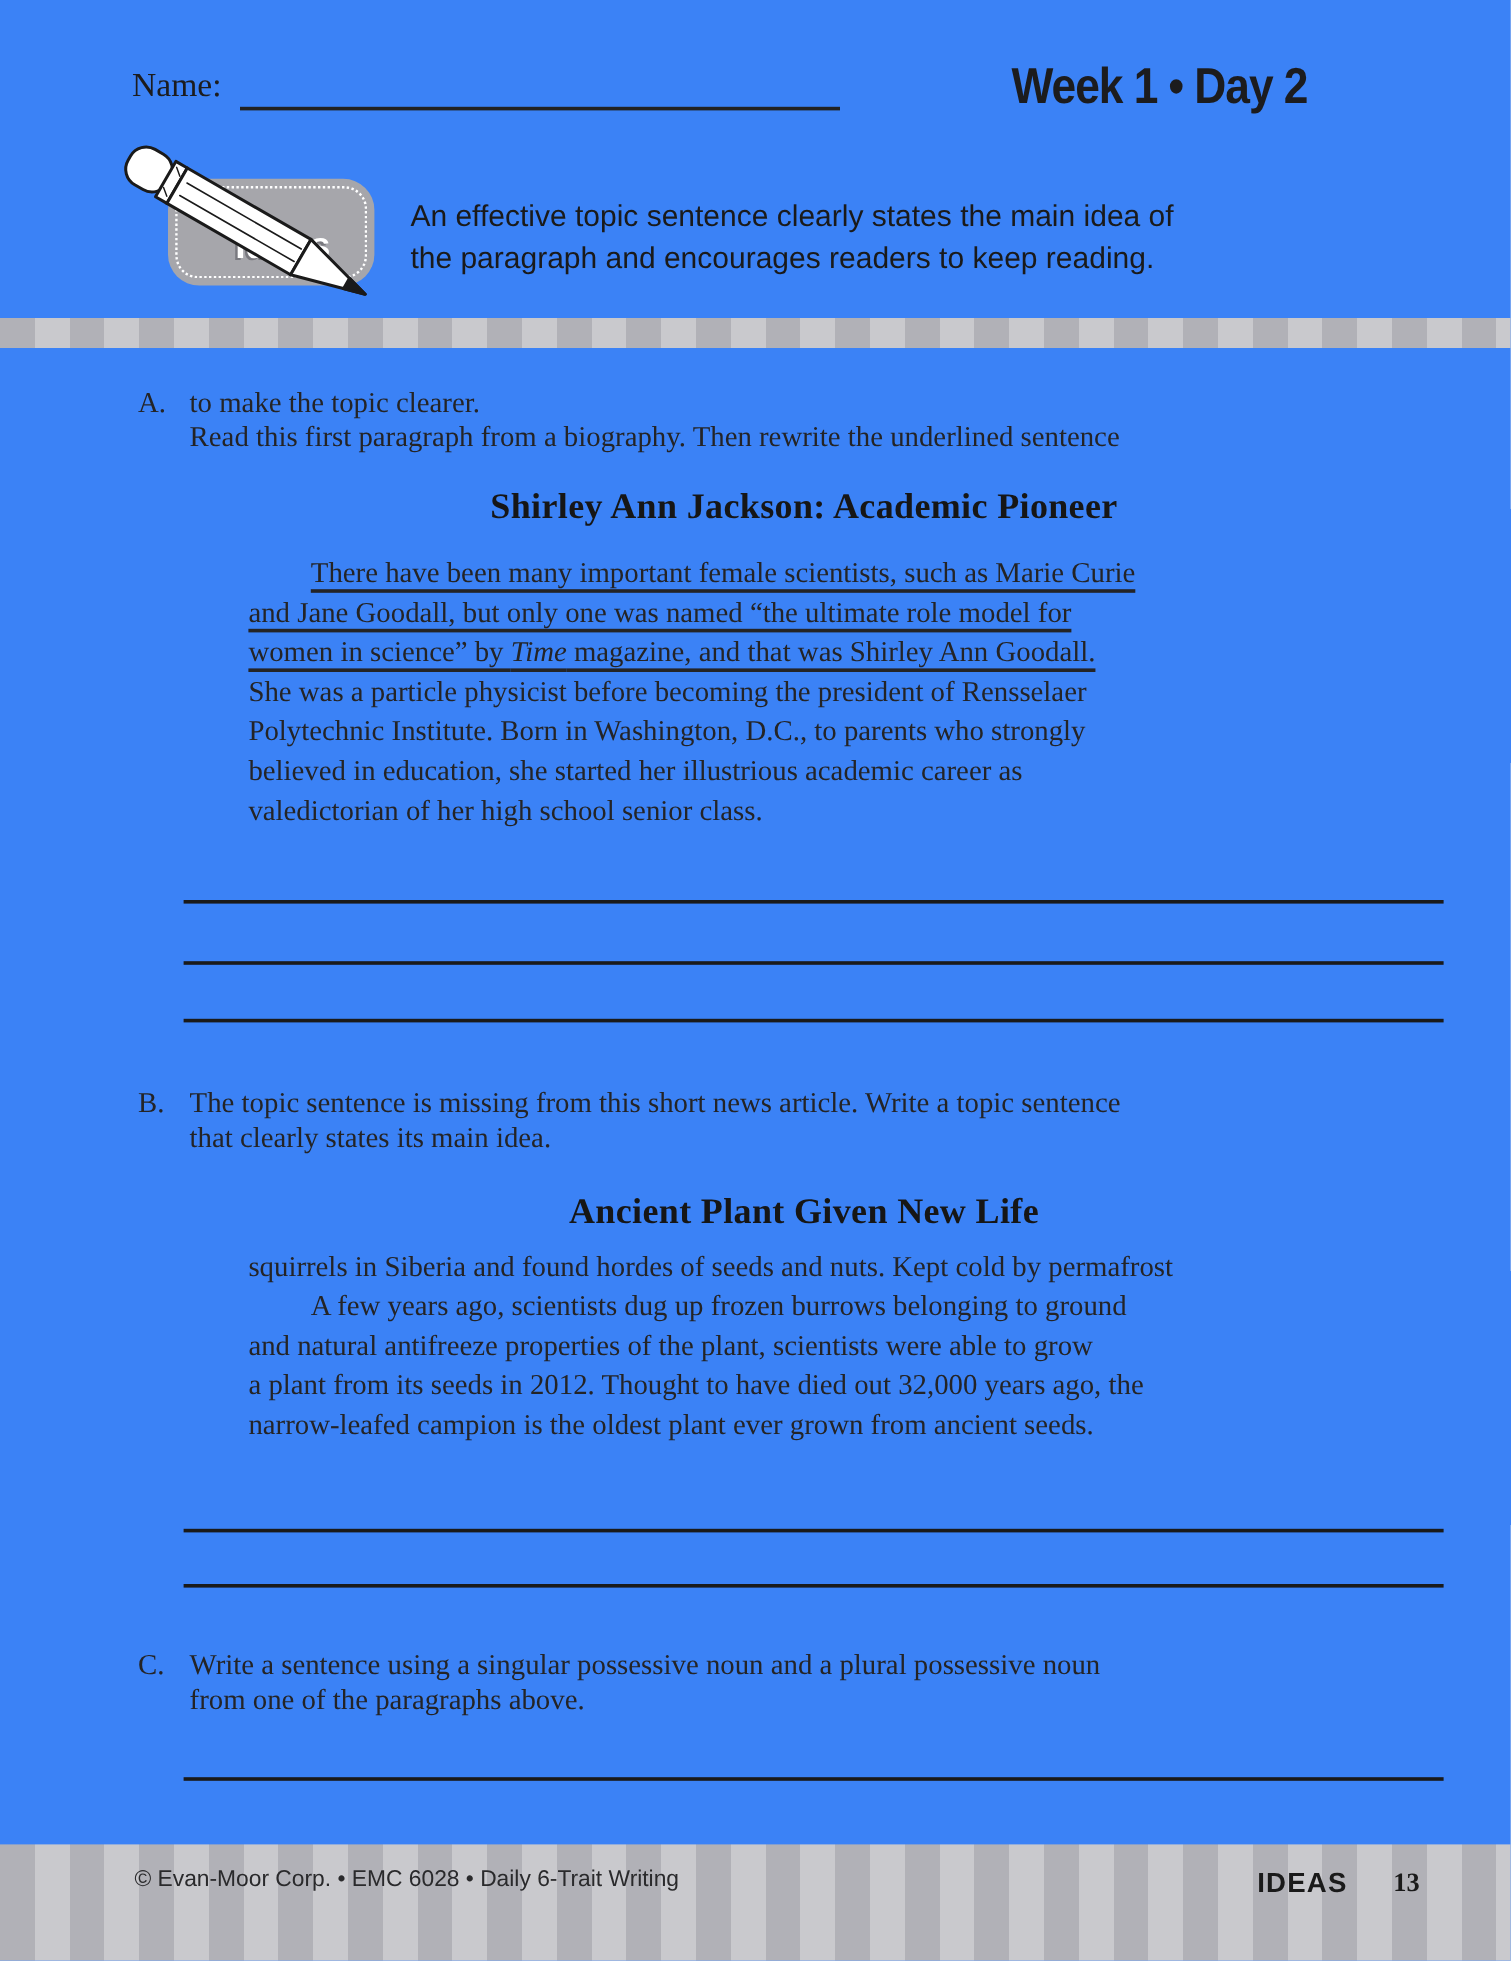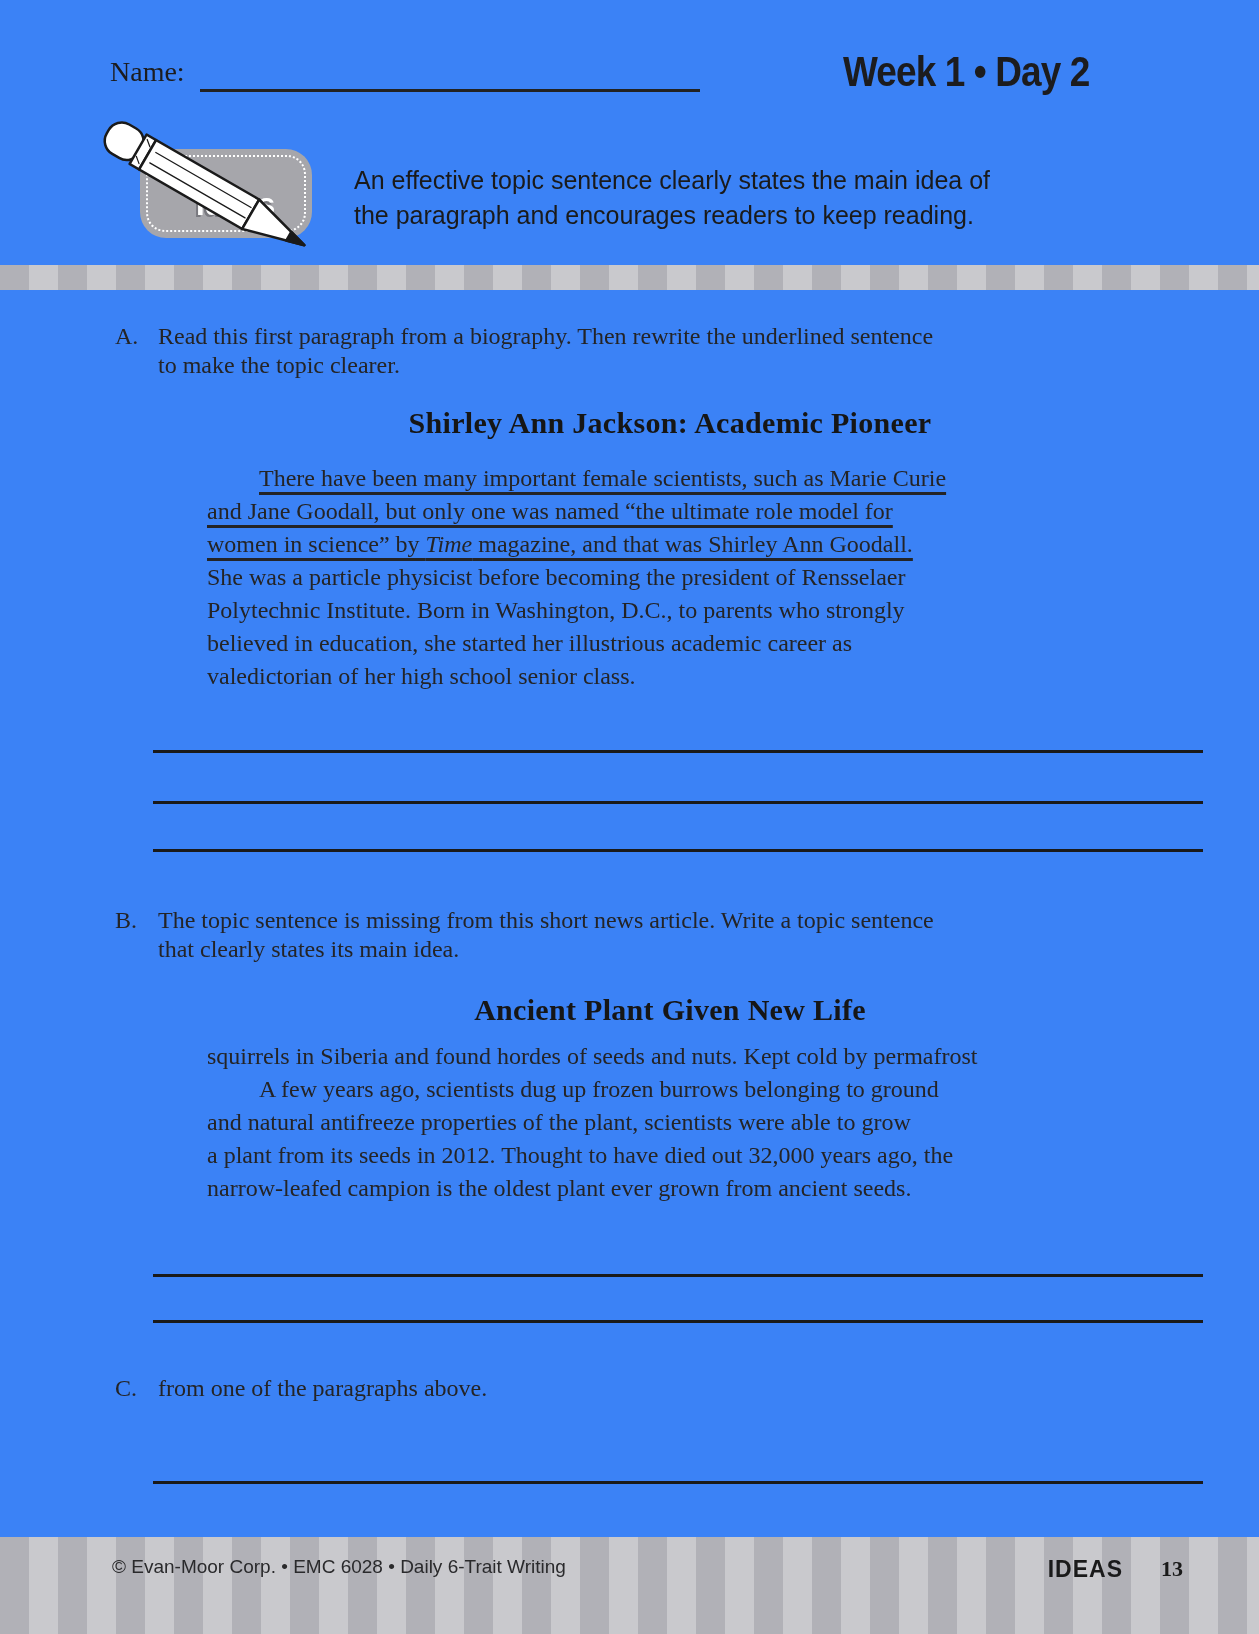--- a/index.html
+++ b/index.html
@@ -32,21 +32,21 @@
   .badge::before{
     content:"";position:absolute;inset:6px;border:2.5px dotted #fff;border-radius:19px;
   }
   .badge-label{
     position:absolute;left:56px;top:38px;
     font-family:"Liberation Sans",sans-serif;font-weight:bold;font-size:31px;color:#fff;
     text-shadow:-2px 2px 0 rgba(118,118,124,.95);
   }
   .pencil{position:absolute;left:96px;top:108px;width:250px;height:150px;overflow:visible;}
   .rule-text{
-    position:absolute;left:354px;top:163px;width:740px;
+    position:absolute;left:342px;top:163px;width:740px;
     font-family:"Liberation Sans",sans-serif;font-size:25px;line-height:35px;color:#1a1a1a;
   }
   
   .divider{
     position:absolute;left:0;top:265px;width:1259px;height:25px;
     background:repeating-linear-gradient(to right,var(--stripe-dark) 0 29px,var(--stripe-light) 29px 58px);
   }
   .footer{
     position:absolute;left:0;top:1537px;width:1259px;height:97px;
     background:repeating-linear-gradient(to right,var(--stripe-dark) 0 29px,var(--stripe-light) 29px 58px);
@@ -106,22 +106,22 @@
   <div class="rule-text">
       <div class="pline"><span>An effective topic sentence clearly states the main idea of</span></div>
       <div class="pline"><span>the paragraph and encourages readers to keep reading.</span></div>
     </div>
 
   <div class="divider"></div>
 
   <div class="prompt prompt-a">
     <span class="letter">A.</span>
     <span>
+        <div class="pline"><span>to make the topic clearer.</span></div>
         <div class="pline"><span>Read this first paragraph from a biography. Then rewrite the underlined sentence</span></div>
-        <div class="pline"><span>to make the topic clearer.</span></div>
       </span>
   </div>
   <div class="art-title title-a">Shirley Ann Jackson: Academic Pioneer</div>
   <div class="para para-a">
       <div class="pline u ind"><span>There have been many important female scientists, such as Marie Curie</span></div>
       <div class="pline u"><span>and Jane Goodall, but only one was named “the ultimate role model for</span></div>
       <div class="pline u"><span>women in science” by </span><span class="it">Time</span><span> magazine, and that was Shirley Ann Goodall.</span></div>
       <div class="pline"><span>She was a particle physicist before becoming the president of Rensselaer</span></div>
       <div class="pline"><span>Polytechnic Institute. Born in Washington, D.C., to parents who strongly</span></div>
       <div class="pline"><span>believed in education, she started her illustrious academic career as</span></div>
@@ -145,20 +145,21 @@
       <div class="pline"><span>and natural antifreeze properties of the plant, scientists were able to grow</span></div>
       <div class="pline"><span>a plant from its seeds in 2012. Thought to have died out 32,000 years ago, the</span></div>
       <div class="pline"><span>narrow-leafed campion is the oldest plant ever grown from ancient seeds.</span></div>
     </div>
   <div class="answer-line" style="top:1274px"></div>
   <div class="answer-line" style="top:1320px"></div>
 
   <div class="prompt prompt-c">
     <span class="letter">C.</span>
     <span>
+        <div class="pline"><span>Write a sentence using a singular possessive noun and a plural possessive noun</span></div>
         <div class="pline"><span>from one of the paragraphs above.</span></div>
       </span>
   </div>
   <div class="answer-line" style="top:1481px"></div>
 
   <div class="footer">
     <div class="footer-row">
       <span>© Evan-Moor Corp. • EMC 6028 • Daily 6-Trait Writing</span>
       <span class="footer-trait">IDEAS</span>
       <span class="footer-page">13</span>

